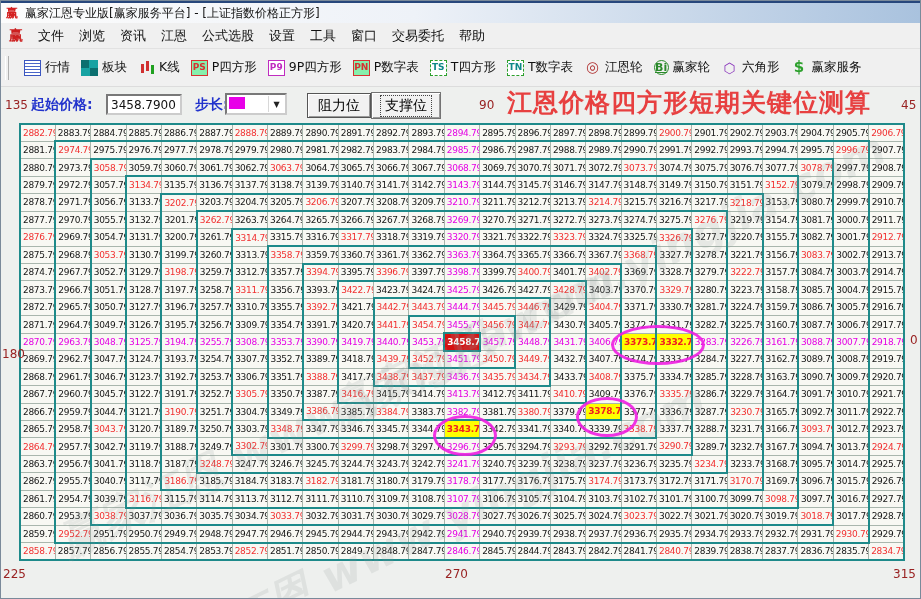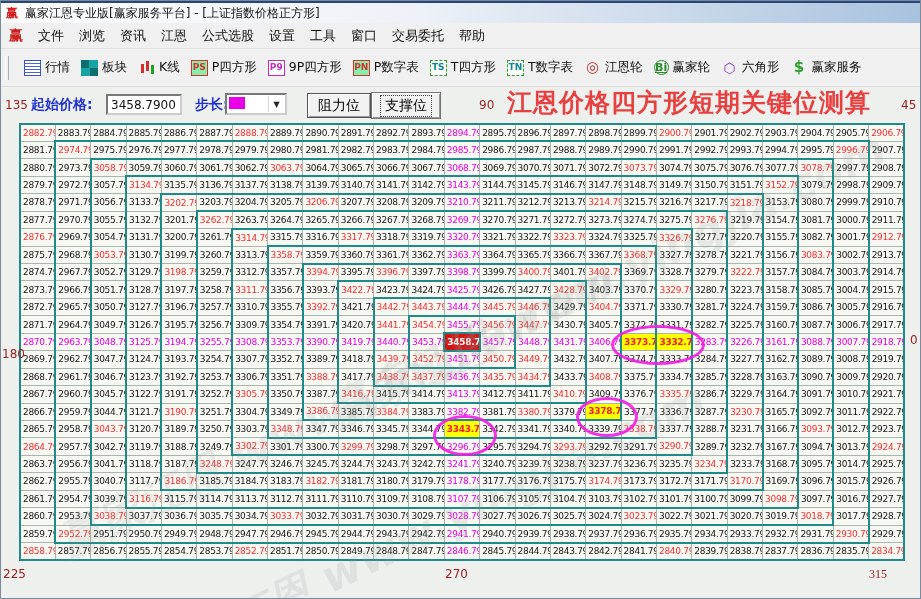--- a/index.html
+++ b/index.html
@@ -850,21 +850,21 @@
           <td class="bb">2835.79</td>
           <td class="c-ray br bb">2834.79</td>
         </tr>
       </tbody>
     </table>
 
   <span class="angle" style="left:1px;top:346px;">180</span>
   <span class="angle" style="left:909px;top:332px;">0</span>
   <span class="angle" style="left:2px;top:566px;">225</span>
   <span class="angle" style="left:444px;top:566px;">270</span>
-  <span class="angle" style="left:868px;top:566px;font-family:Liberation Serif, serif;">315</span>
+  <span class="angle" style="left:892px;top:566px;">315</span>
 
   <div class="wm" style="left:30px;top:380px;">赢家江恩 www.yingjia.com</div>
   <div class="wm" style="left:300px;top:250px;">赢家江恩 www.yingjia.com</div>
   <div class="wm" style="left:120px;top:500px;">赢家江恩 www.yingjia.com</div>
 
   <div class="ellipse" id="el-main"></div>
   <div class="ellipse" id="el-se"></div>
   <div class="ellipse" id="el-south"></div>
 
 </div>

